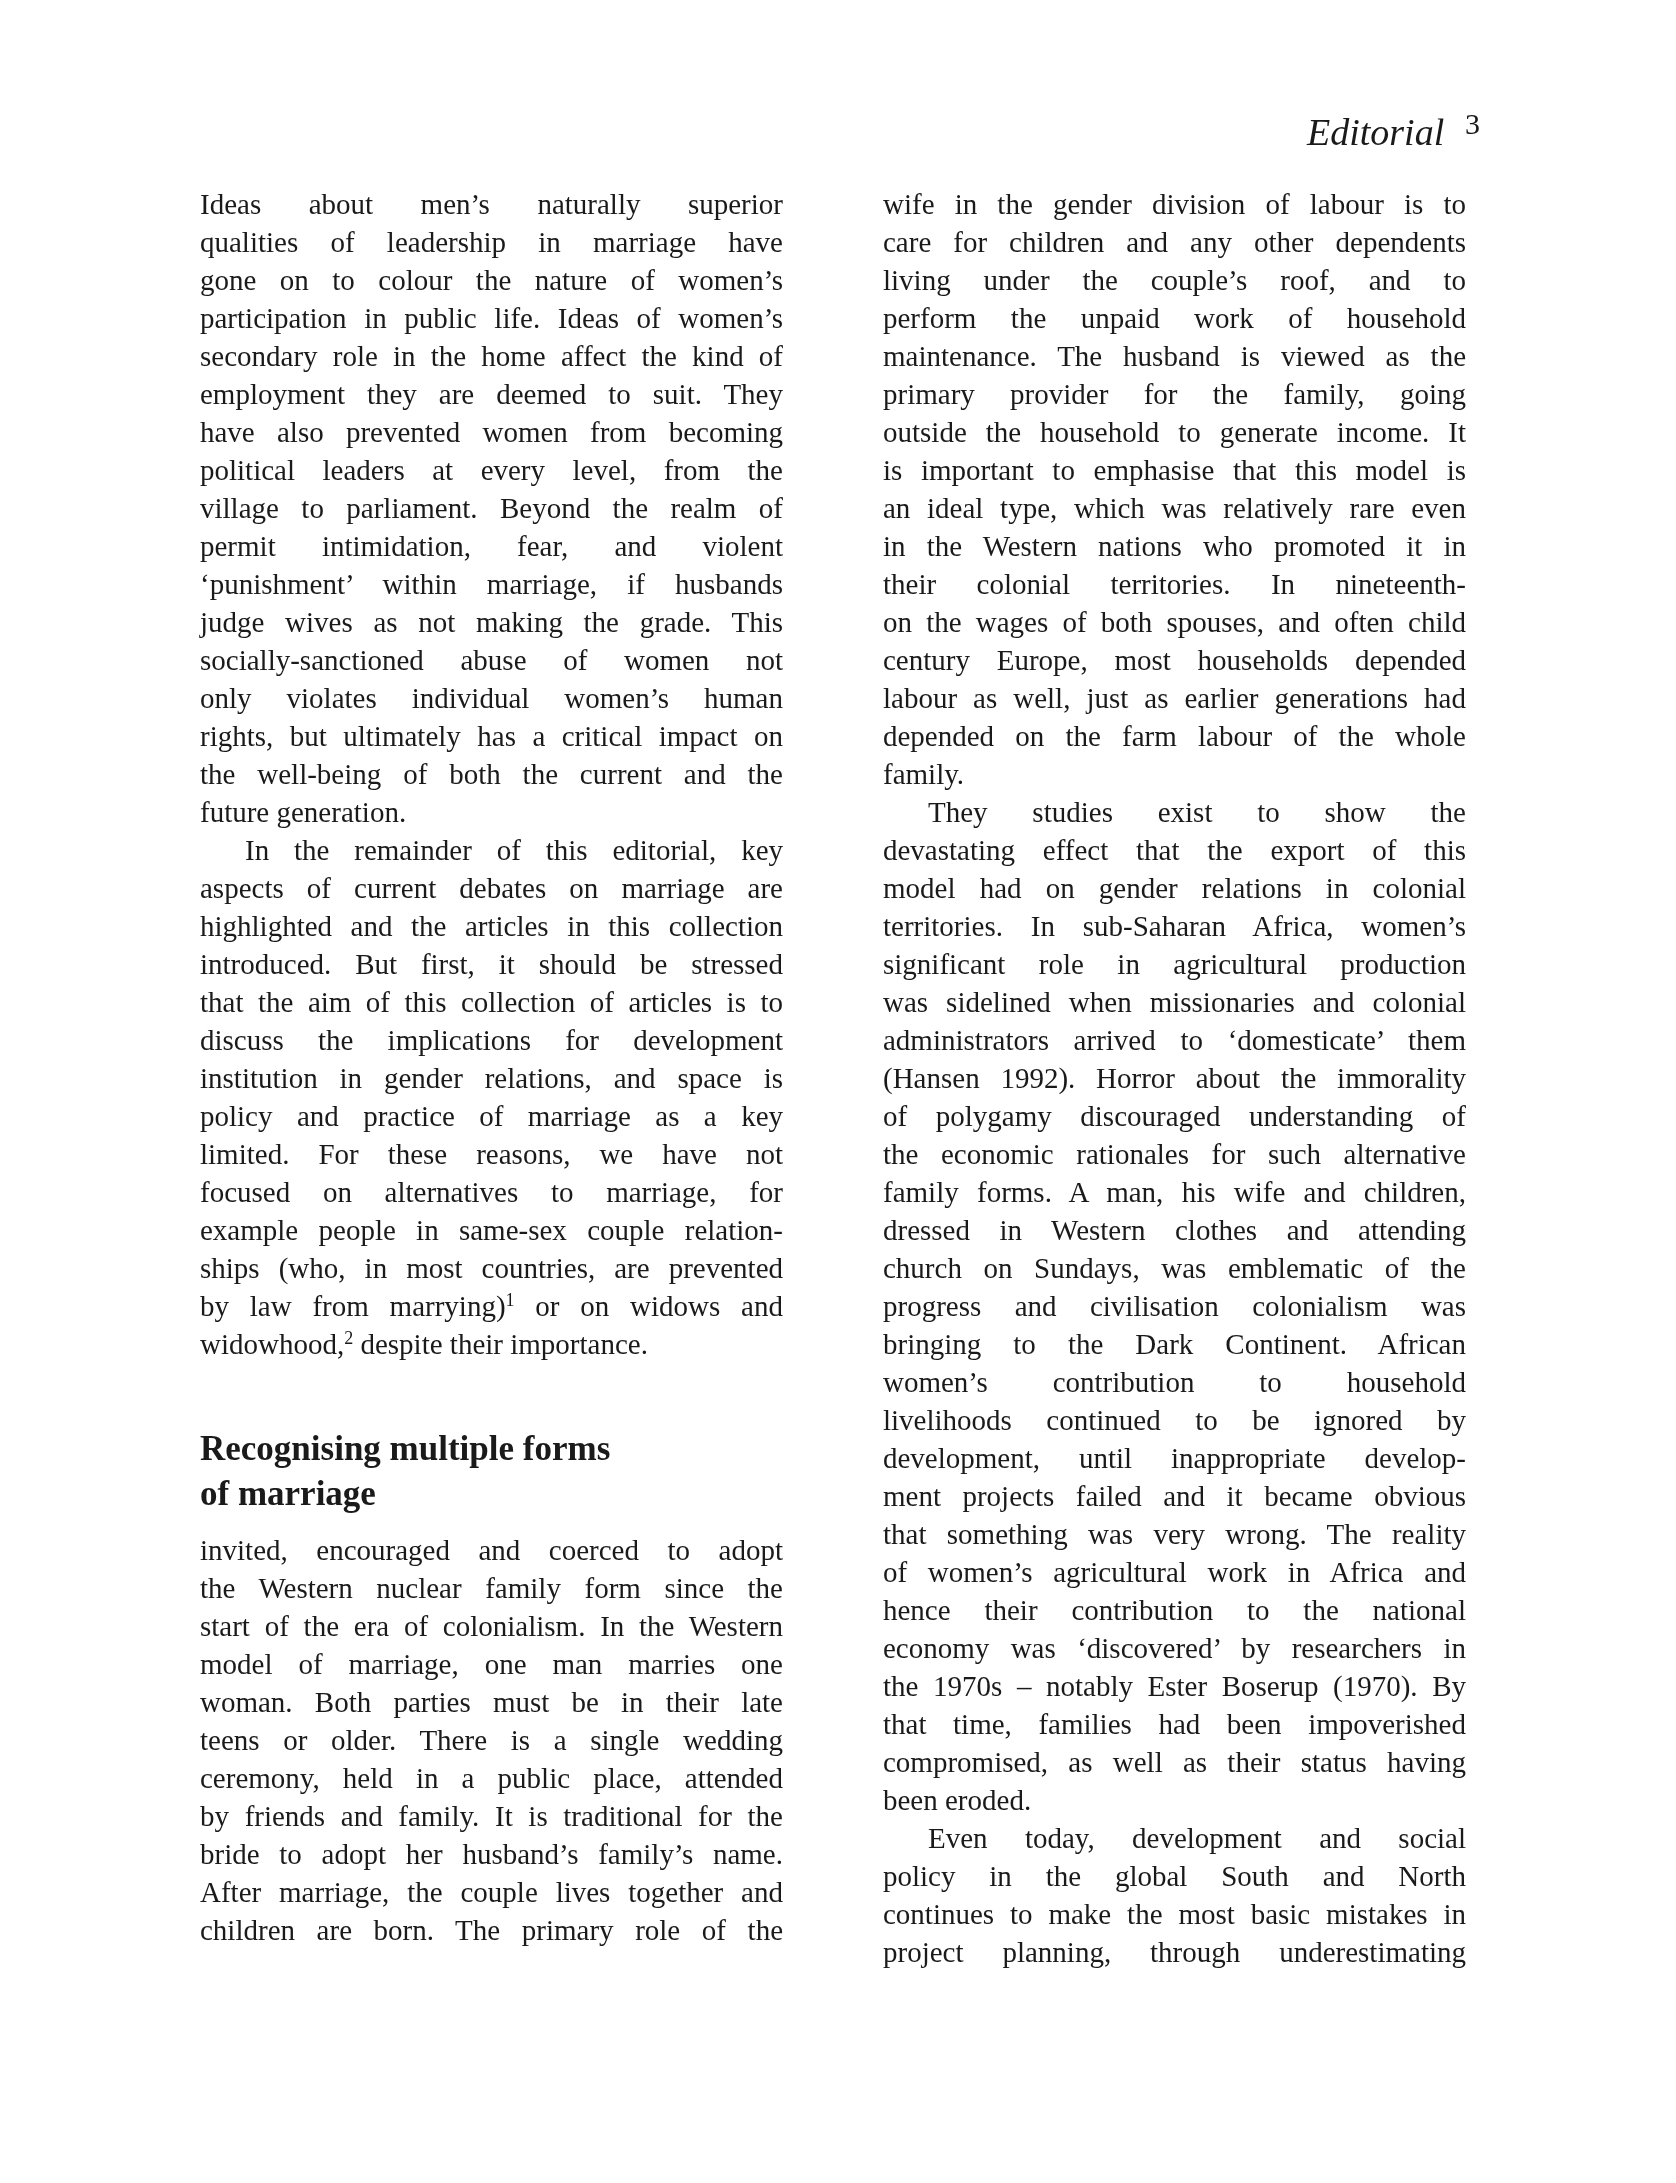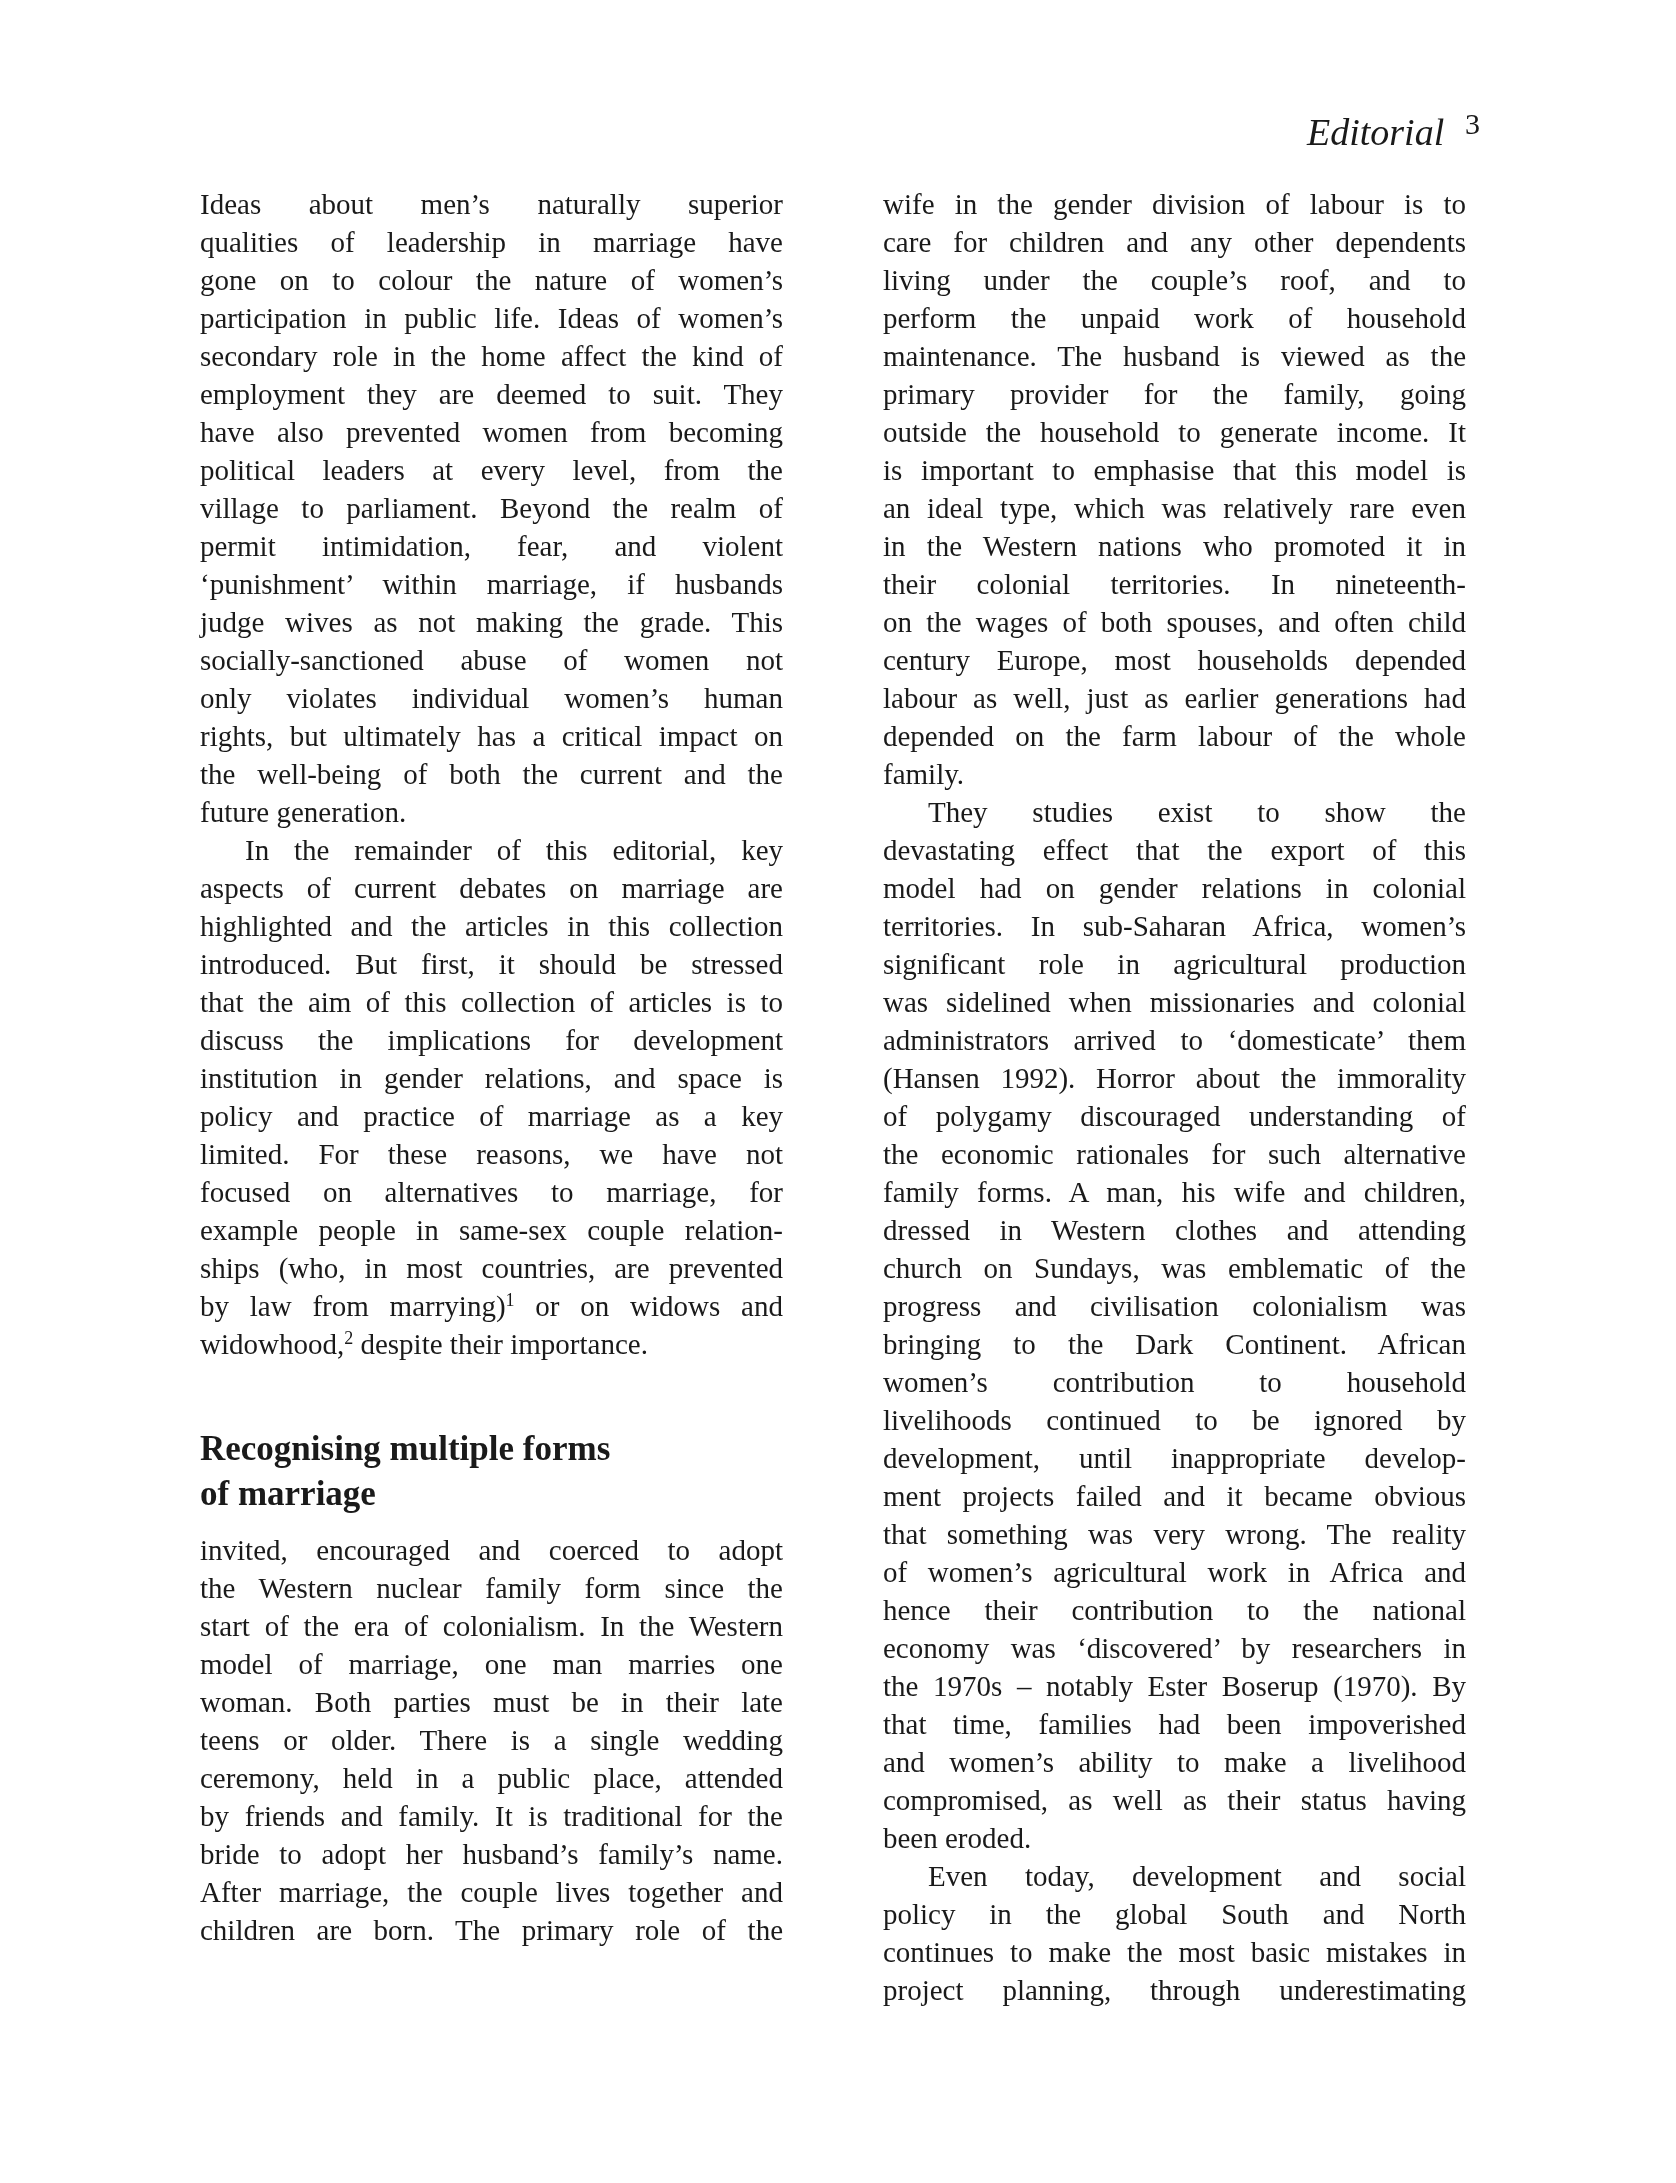--- a/index.html
+++ b/index.html
@@ -121,21 +121,20 @@
       <span class="ln">women’s contribution to household</span>
       <span class="ln">livelihoods continued to be ignored by</span>
       <span class="ln">development, until inappropriate develop-</span>
       <span class="ln">ment projects failed and it became obvious</span>
       <span class="ln">that something was very wrong. The reality</span>
       <span class="ln">of women’s agricultural work in Africa and</span>
       <span class="ln">hence their contribution to the national</span>
       <span class="ln">economy was ‘discovered’ by researchers in</span>
       <span class="ln">the 1970s – notably Ester Boserup (1970). By</span>
       <span class="ln">that time, families had been impoverished</span>
-      <span class="ln">and women’s ability to make a livelihood</span>
       <span class="ln">compromised, as well as their status having</span>
       <span class="ln last">been eroded.</span>
     </div>
   <div>
       <span class="ln indent">Even today, development and social</span>
       <span class="ln">policy in the global South and North</span>
       <span class="ln">continues to make the most basic mistakes in</span>
       <span class="ln">project planning, through underestimating</span>
     </div>
 </div>

